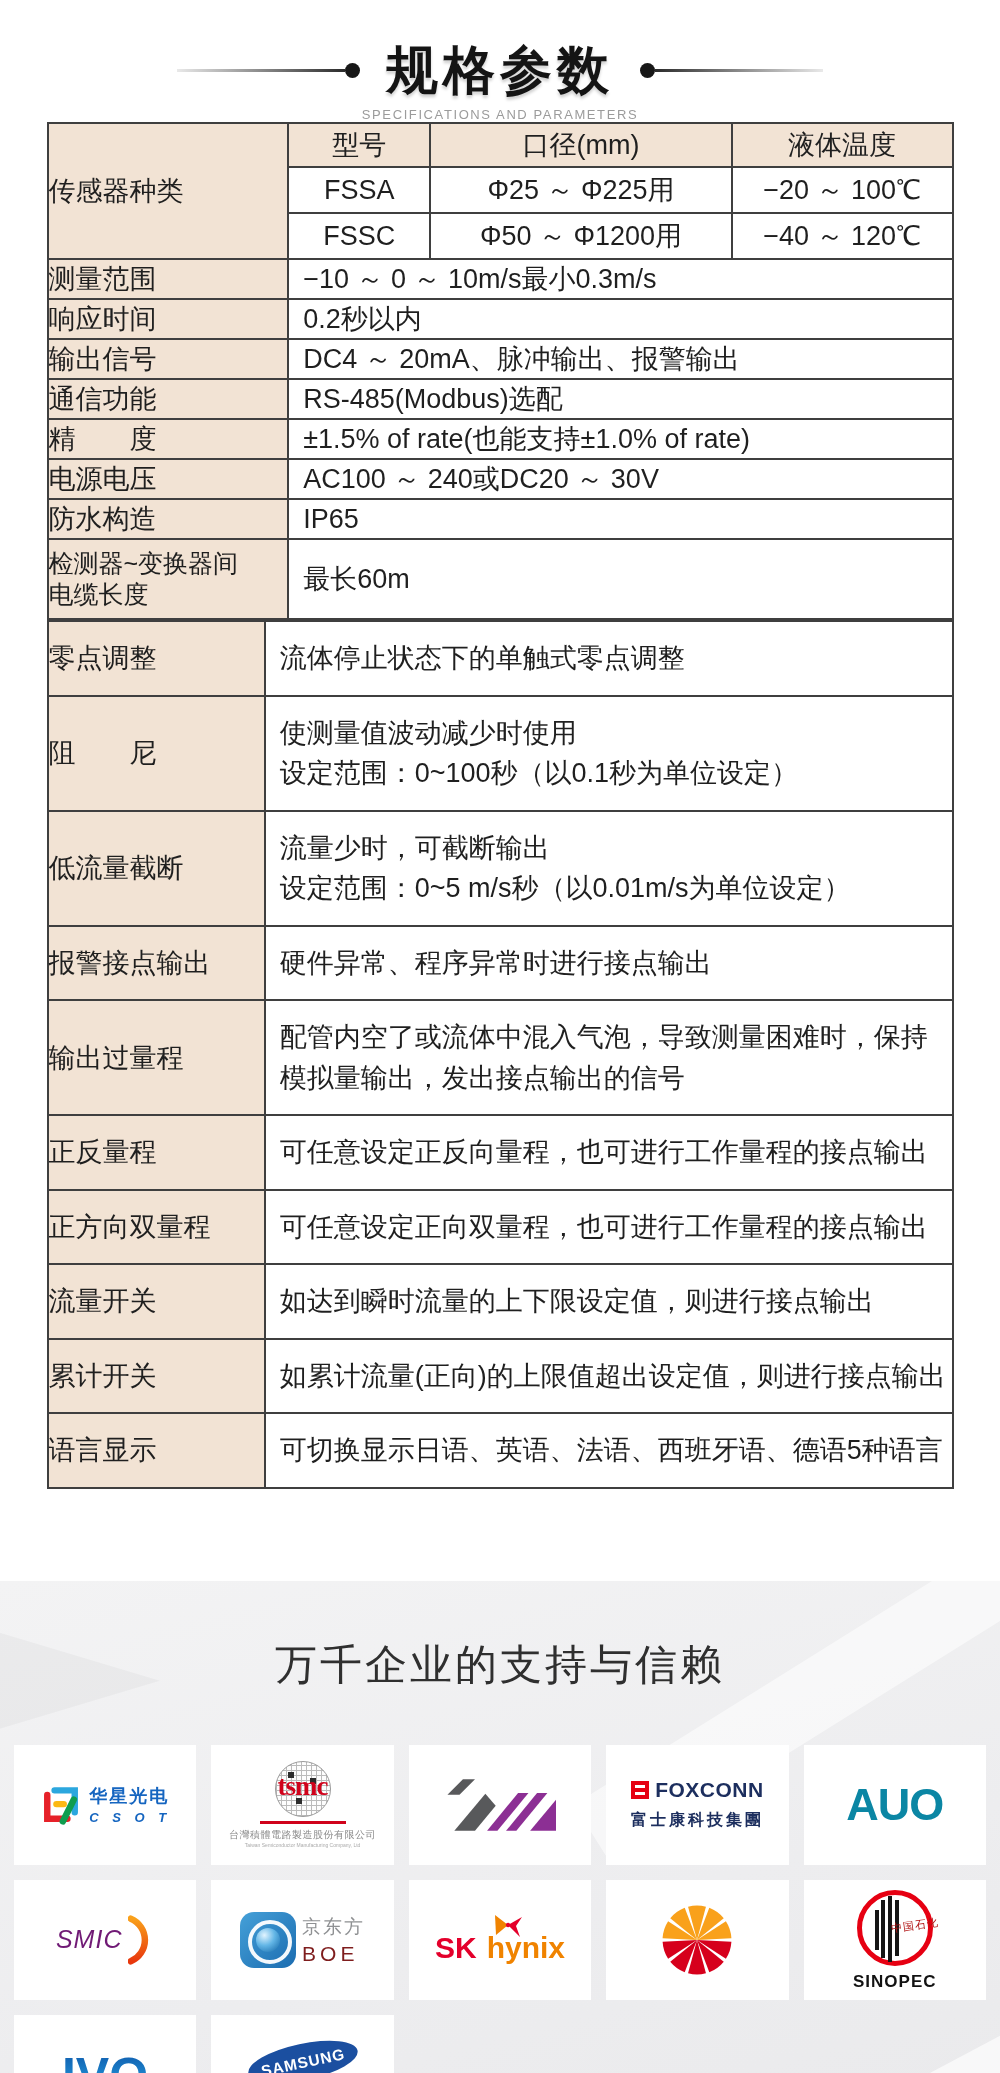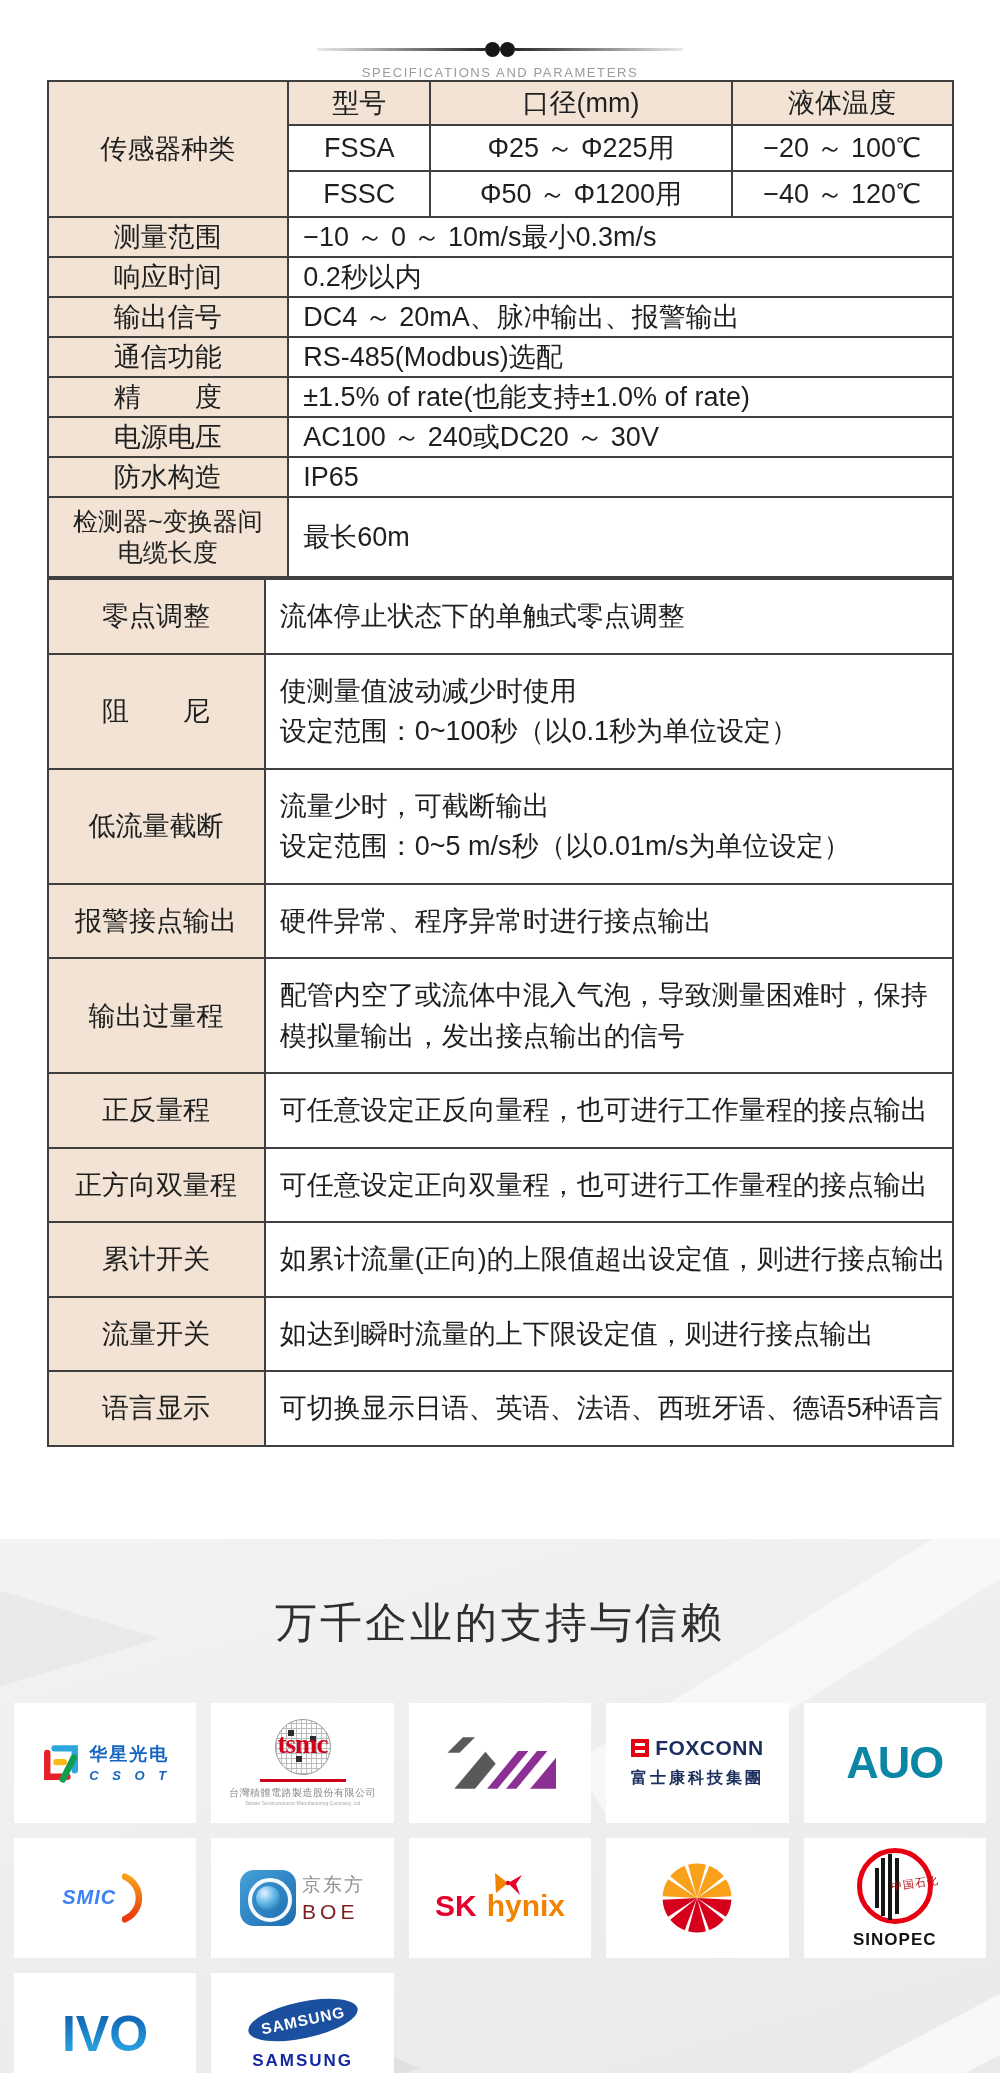--- a/index.html
+++ b/index.html
@@ -13,21 +13,21 @@
   .hline.left  { background:linear-gradient(to right,#e9e9e9,#2b2b2b); }
   .hline.right { background:linear-gradient(to left,#e9e9e9,#2b2b2b); }
   .hdot { width:15px; height:15px; border-radius:50%; background:#171717; flex:0 0 auto; }
   h1.title { font-size:52px; font-weight:800; letter-spacing:5px; color:#141414;
              margin:0 26px; line-height:1.1; text-shadow:0 3px 3px rgba(0,0,0,.18); }
   .subtitle { margin-top:8px; font-size:13px; color:#9b9b9b; letter-spacing:1.6px; }
 
   
   table.spec { border-collapse:collapse; width:907px; margin:0 auto; table-layout:fixed; }
   table.spec td { border:2px solid #3f3f3f; font-size:27px; color:#1f1f1f; }
-  td.lbl { background:#f2e3d4; text-align:center; }
+  td.lbl { background:#f2e3d4; text-align:left; }
   td.ctr { text-align:center; }
   td.val { text-align:left; padding-left:14px; }
   .t1 { margin-top:84px; }
   .t1 tr.hrow td { height:44px; }
   .t1 tr.srow td { height:46px; }
   .t1 tr.prow td { height:40px; }
   .t1 tr.cable td { height:80px; }
   .t1 tr.cable .lbl div { line-height:1.25; font-size:25px; }
   .t2 { margin-top:46px; }
   .t2 td.val { padding-top:16px; padding-bottom:16px; }
@@ -67,21 +67,21 @@
   .tsmc-cn { font-size:10px; color:#8a8a8a; letter-spacing:0.5px; white-space:nowrap; }
   .tsmc-en { font-size:5px; color:#ababab; white-space:nowrap; }
   
   .fox-ic { position:relative; width:18px; height:18px; border:4px solid #e60012; flex:0 0 auto; }
   .fox-ic::after { content:""; position:absolute; left:-4px; right:-4px; top:50%; height:4px; margin-top:-2px; background:#e60012; }
   .fox-word { color:#1c2e5e; font-size:21px; font-weight:800; letter-spacing:0.5px; }
   .fox-cn { margin-top:8px; font-family:"Liberation Serif",serif; color:#1c2e5e; font-size:16px; font-weight:600; letter-spacing:3px; }
   
   .auo-word { color:#0b86a4; font-size:45px; font-weight:900; letter-spacing:-1px; }
   
-  .smic-word { color:#3b82f6; font-size:20px; font-weight:700; font-style:italic; letter-spacing:1px; }
+  .smic-word { color:#701a75; font-size:25px; font-weight:400; font-style:italic; letter-spacing:1px; }
   
   .boe-ic { position:relative; width:56px; height:56px; border-radius:14px; flex:0 0 auto;
             background:linear-gradient(135deg,#45a0d8,#1b6cb0); }
   .boe-ic::before { content:""; position:absolute; left:50%; top:50%; width:36px; height:36px; margin:-20px 0 0 -20px;
             border:4px solid rgba(255,255,255,.95); border-radius:50%; }
   .boe-ic::after { content:""; position:absolute; left:50%; top:50%; width:24px; height:24px; margin:-12px 0 0 -12px;
             border-radius:50%; background:radial-gradient(circle at 35% 30%,#e2f4ff,#63b6e6 45%,#1064a6); }
   .boe-cn { color:#8f9193; font-size:19px; letter-spacing:2px; }
   .boe-en { color:#7f1d1d; font-size:21px; letter-spacing:4px; margin-top:2px; }
   
@@ -106,20 +106,21 @@
 </style>
 </head>
 <body>
 
 <div class="page">
 
   <header class="title-block">
     <div class="title-row">
       <span class="hline left"></span>
       <span class="hdot"></span>
+      <h1 class="title">规格参数</h1>
       <span class="hdot"></span>
       <span class="hline right"></span>
     </div>
     <div class="subtitle">SPECIFICATIONS AND PARAMETERS</div>
   </header>
 
   <table class="spec t1">
     <colgroup>
         <col style="width:26.6%">
         <col style="width:15.7%">
@@ -226,29 +227,29 @@
             <div>可任意设定正反向量程，也可进行工作量程的接点输出</div>
           </td>
     </tr>
     <tr class="one">
       <td class="lbl">正方向双量程</td>
       <td class="val">
             <div>可任意设定正向双量程，也可进行工作量程的接点输出</div>
           </td>
     </tr>
     <tr class="one">
+      <td class="lbl">流量开关</td>
+      <td class="val">
+            <div>如达到瞬时流量的上下限设定值，则进行接点输出</div>
+          </td>
+    </tr>
+    <tr class="one">
       <td class="lbl">累计开关</td>
       <td class="val">
             <div>如累计流量(正向)的上限值超出设定值，则进行接点输出</div>
-          </td>
-    </tr>
-    <tr class="one">
-      <td class="lbl">流量开关</td>
-      <td class="val">
-            <div>如达到瞬时流量的上下限设定值，则进行接点输出</div>
           </td>
     </tr>
     <tr class="one">
       <td class="lbl">语言显示</td>
       <td class="val">
             <div>可切换显示日语、英语、法语、西班牙语、德语5种语言</div>
           </td>
     </tr>
   </tbody>
     </table>

